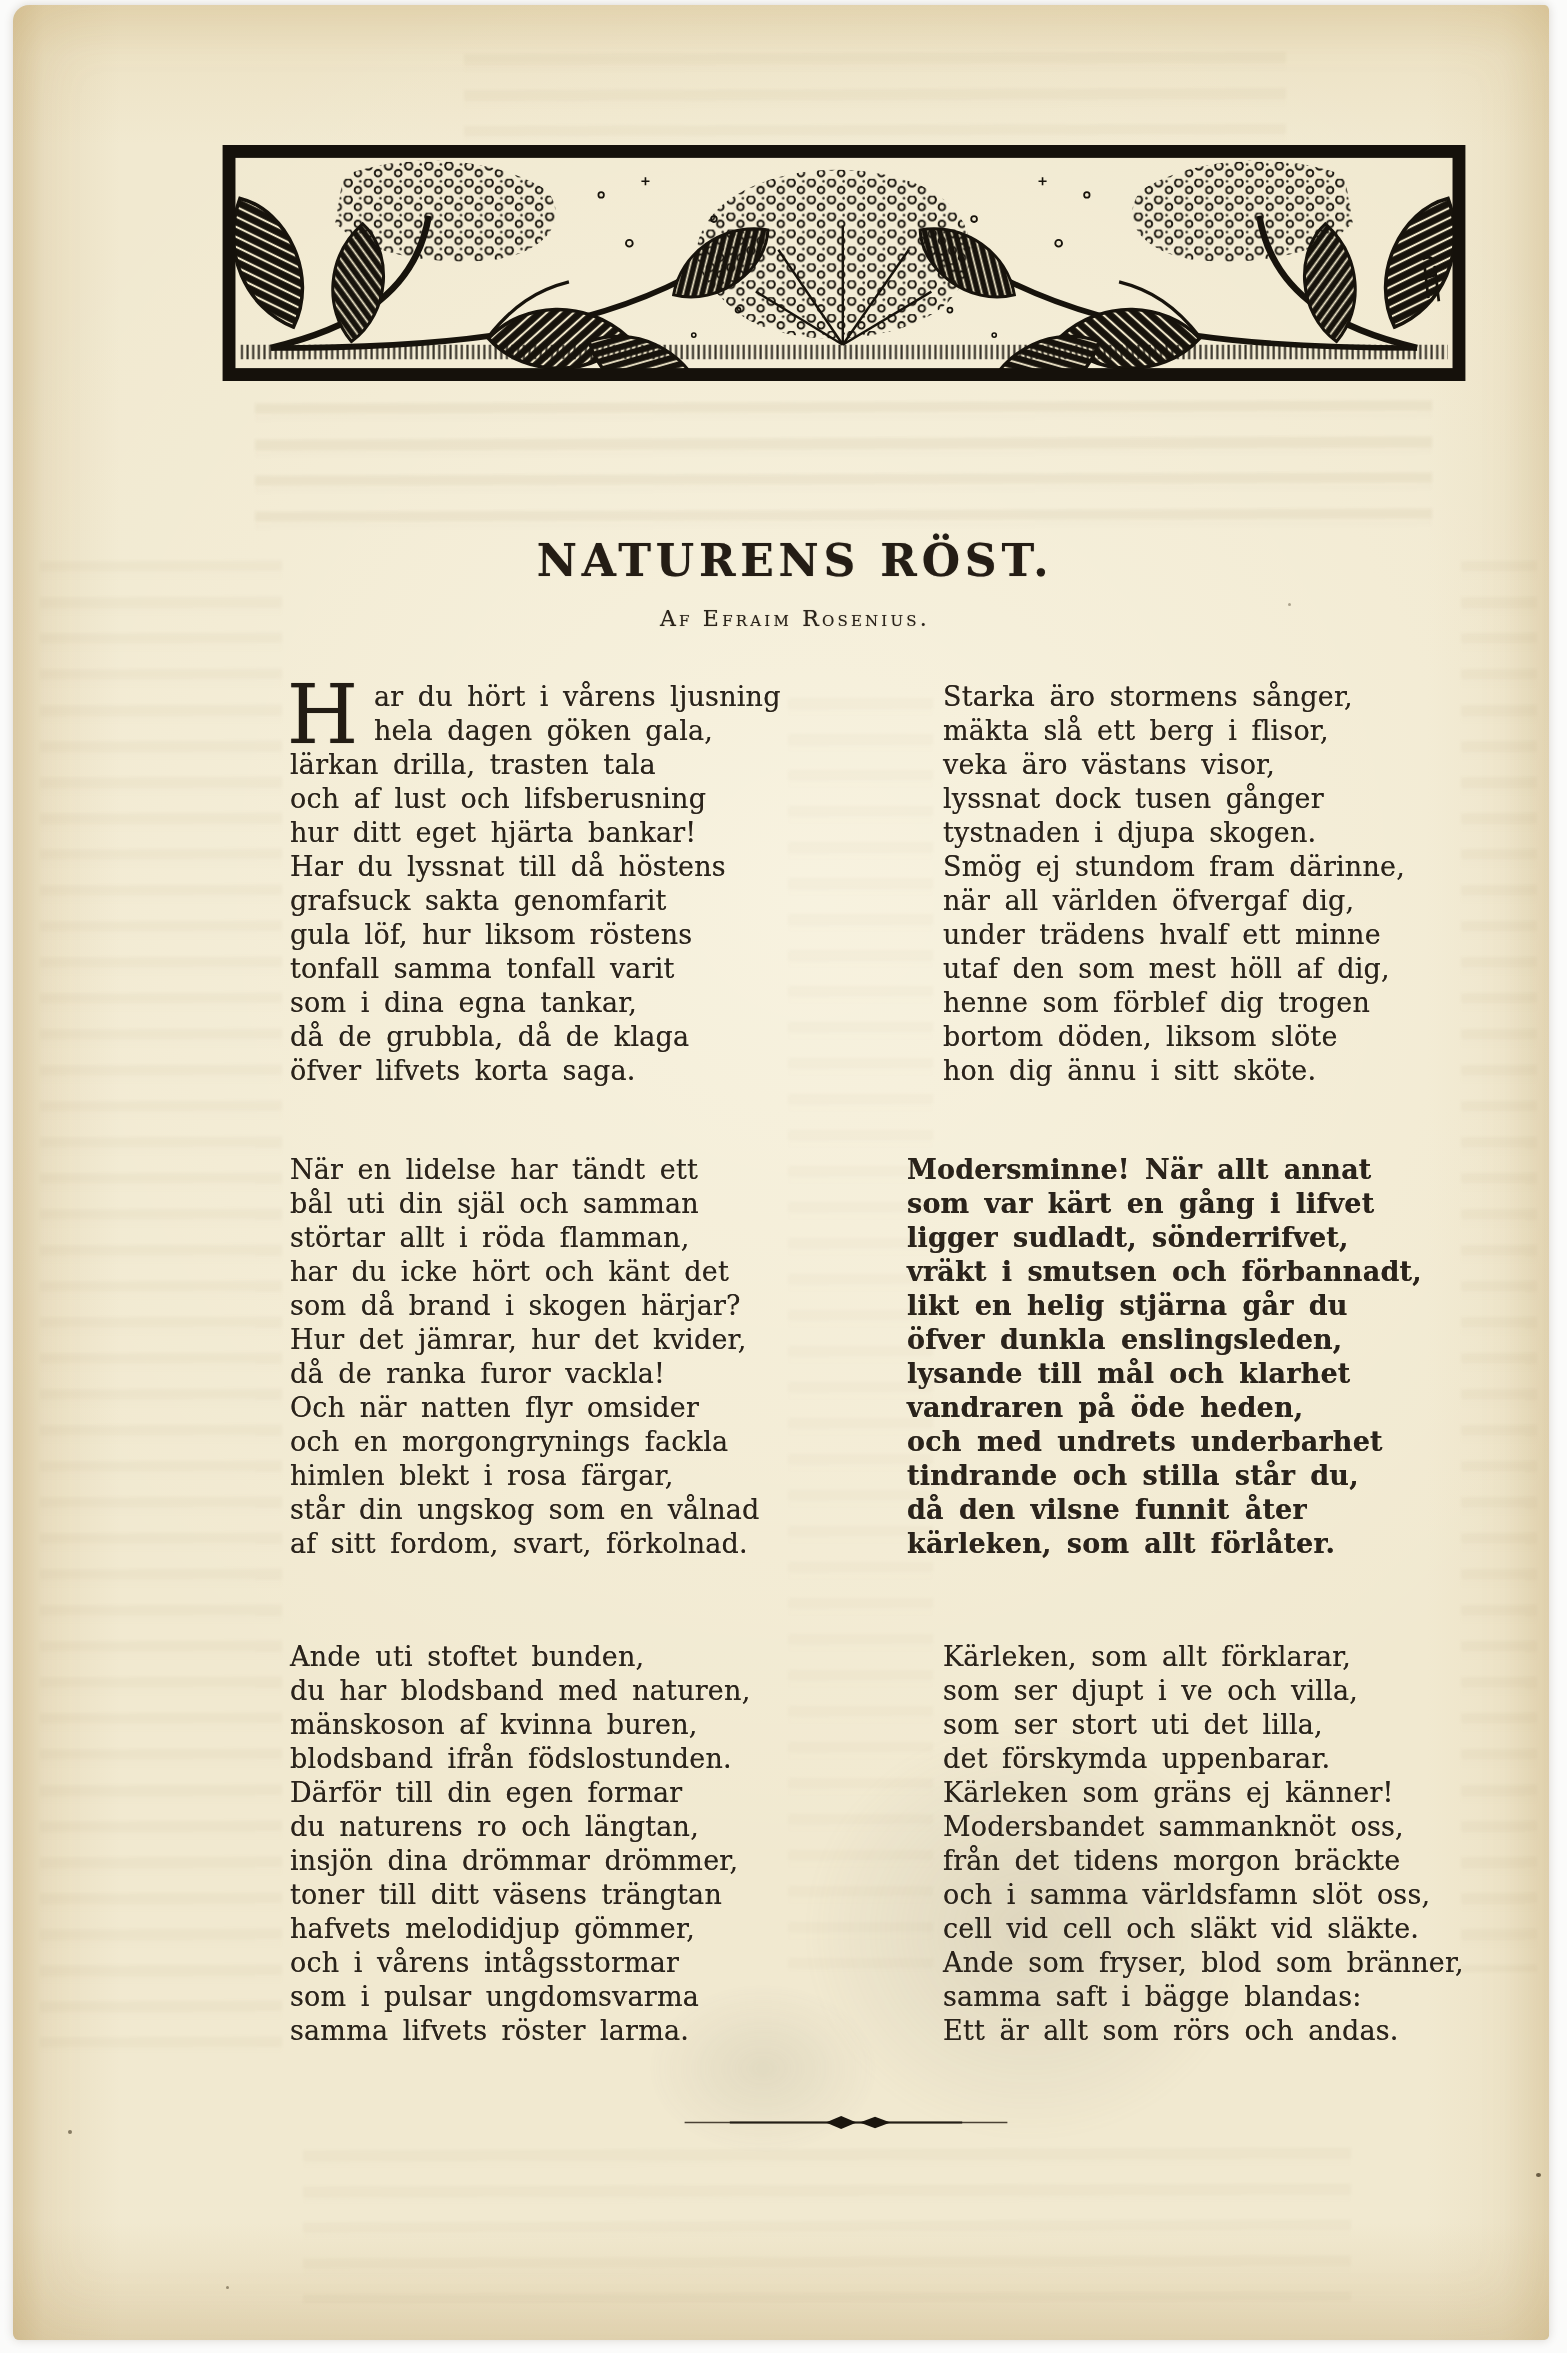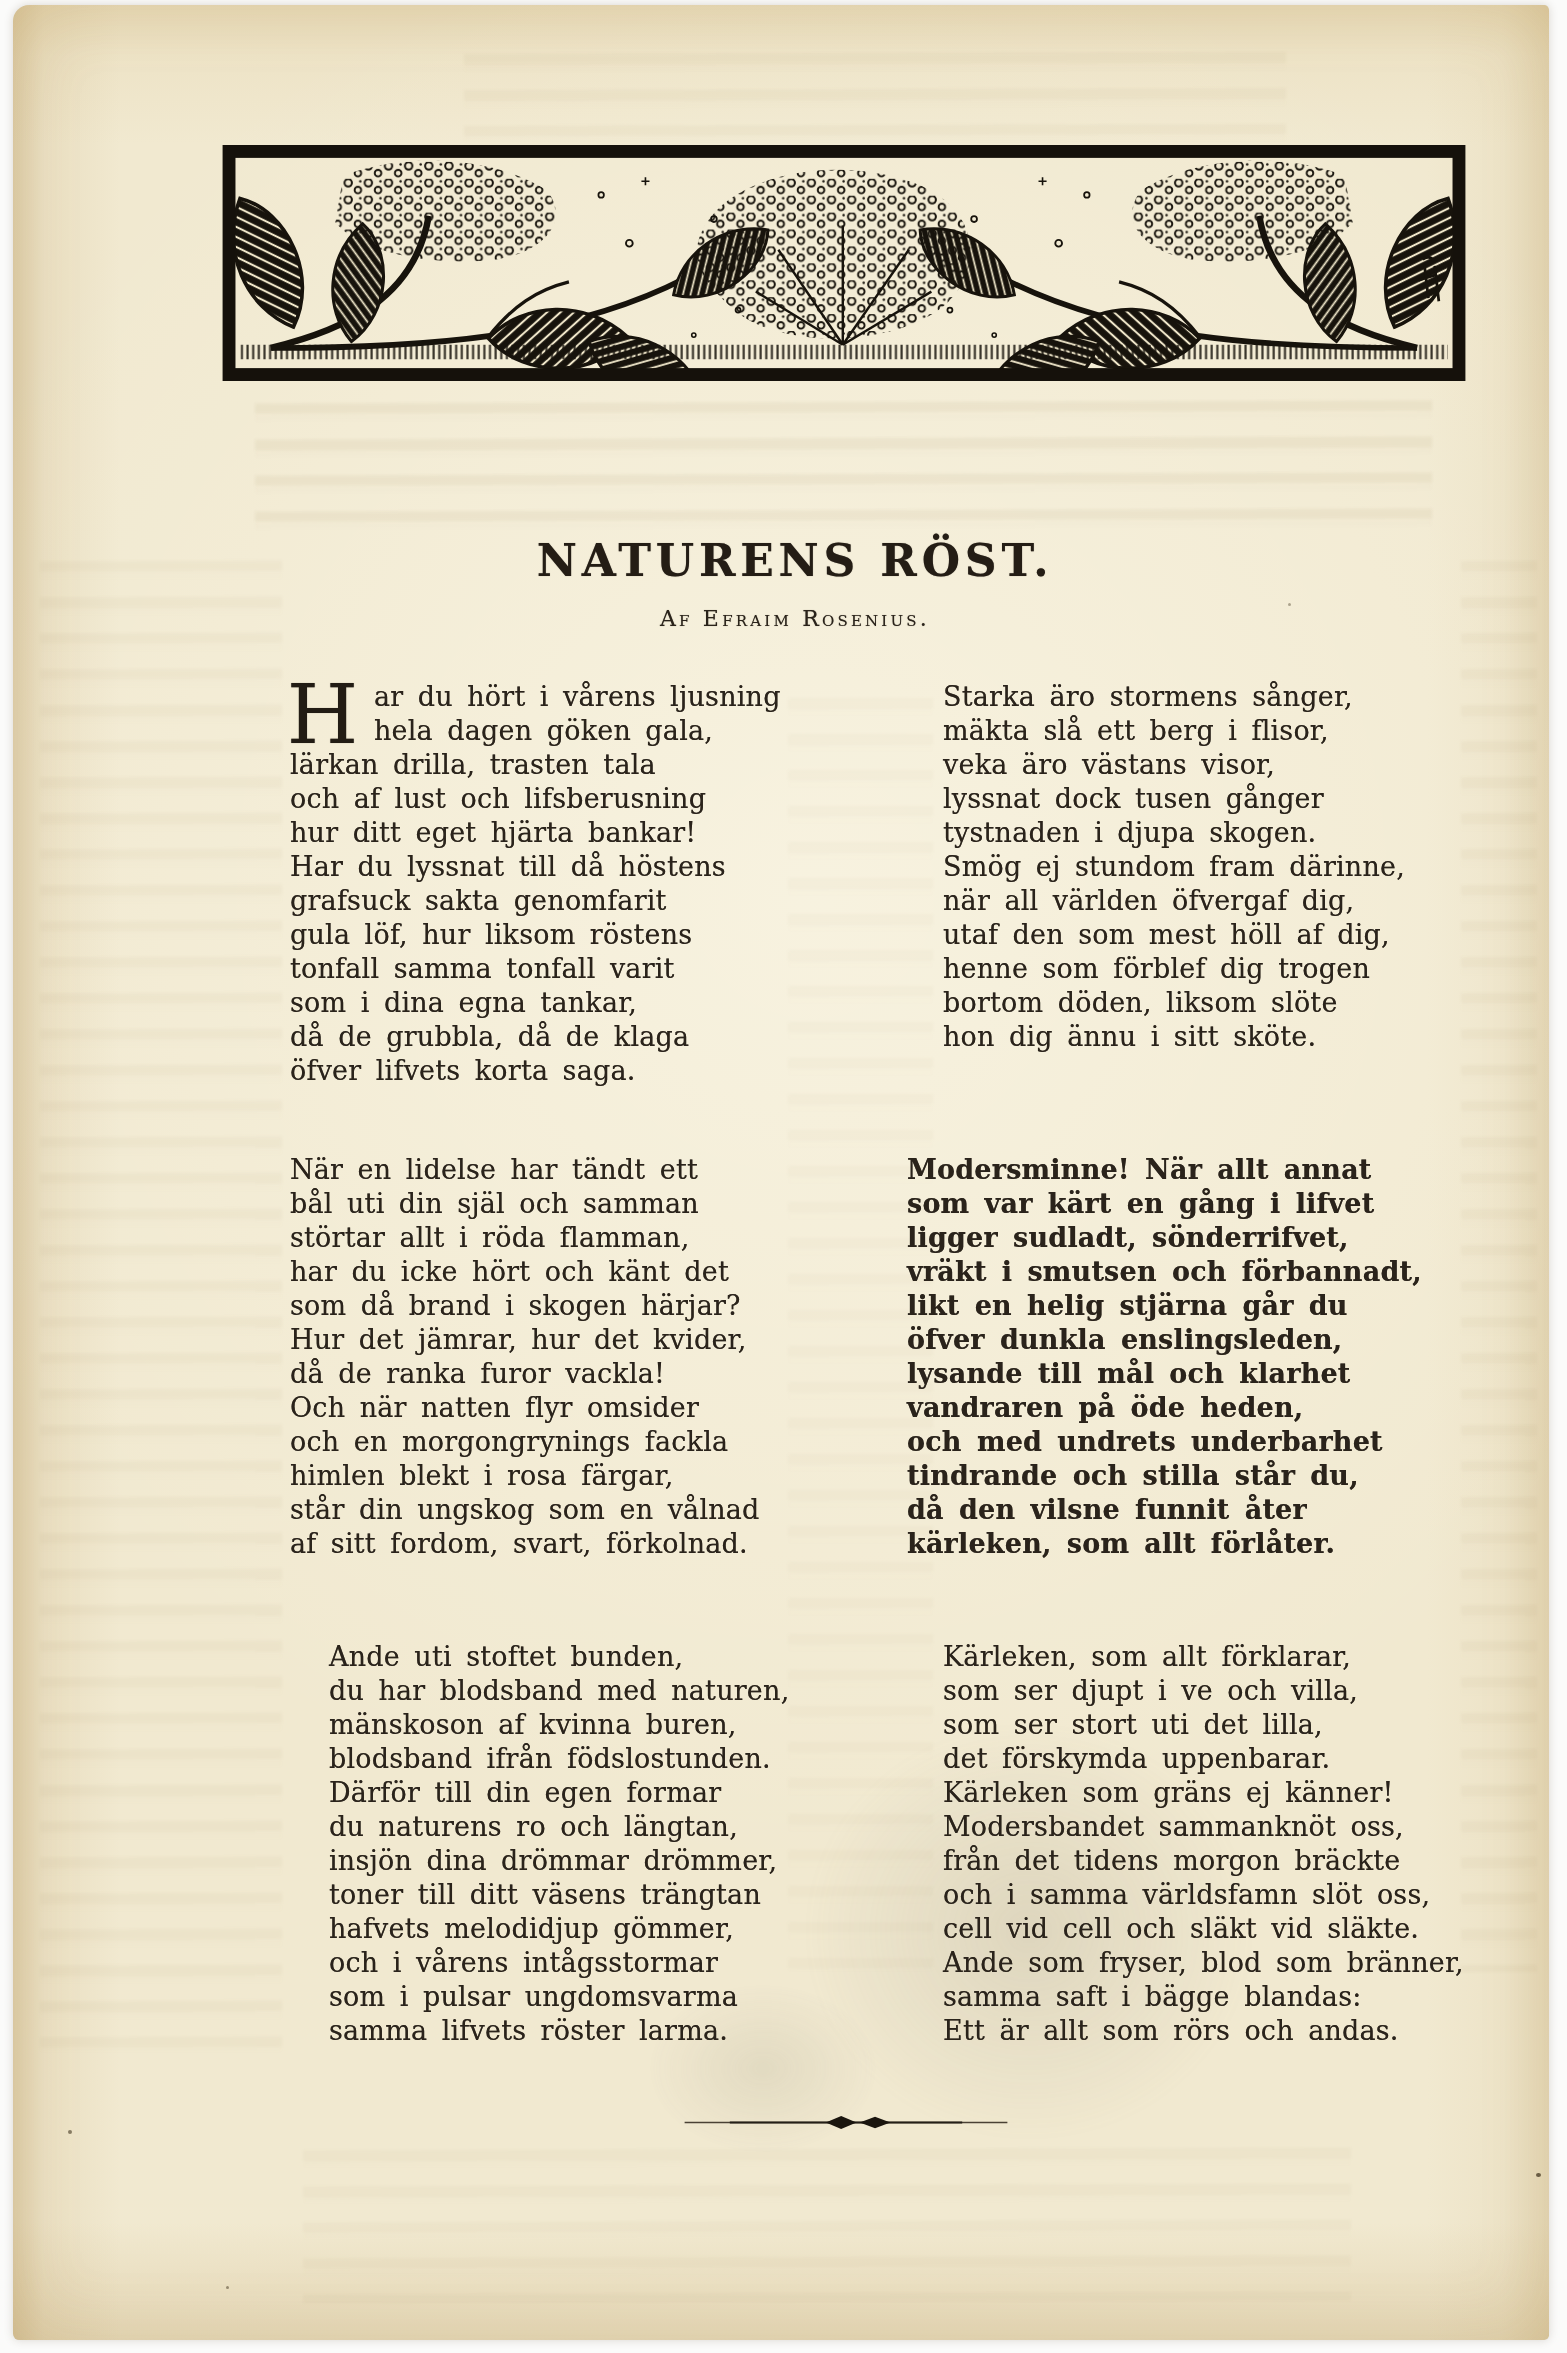--- a/index.html
+++ b/index.html
@@ -42,21 +42,21 @@
     text-shadow:0 0 0.5px rgba(42,35,27,0.65);
   }
   .poem .line{height:34px;}
   .poem .line.indent{padding-left:84px;}
   .dropcap{
     position:absolute;left:-3.2px;top:0px;font-size:82px;line-height:69px;
     color:#221c14;text-shadow:0 0 0.8px rgba(34,28,20,0.6);
   }
   .col-l1{left:277px;top:675px;}
   .col-l2{left:277px;top:1148px;}
-  .col-l3{left:277px;top:1635px;margin-left:39px;}
+  .col-l3{left:277px;top:1635px;}
   .col-r1{left:930px;top:675px;}
   .col-r2{left:894px;top:1148px;font-weight:bold;}
   .col-r3{left:930px;top:1635px;}
   
   .divider{position:absolute;left:670px;top:2107px;width:326px;height:21px;}
   .divider svg{display:block;width:100%;height:100%;}
   
   .ghost{
     position:absolute;pointer-events:none;
     background:repeating-linear-gradient(to bottom,
@@ -185,20 +185,21 @@
     </div>
 
   <div class="poem col-r1">
       <div class="line">Starka äro stormens sånger,</div>
       <div class="line">mäkta slå ett berg i flisor,</div>
       <div class="line">veka äro västans visor,</div>
       <div class="line">lyssnat dock tusen gånger</div>
       <div class="line">tystnaden i djupa skogen.</div>
       <div class="line">Smög ej stundom fram därinne,</div>
       <div class="line">när all världen öfvergaf dig,</div>
+      <div class="line">under trädens hvalf ett minne</div>
       <div class="line">utaf den som mest höll af dig,</div>
       <div class="line">henne som förblef dig trogen</div>
       <div class="line">bortom döden, liksom slöte</div>
       <div class="line">hon dig ännu i sitt sköte.</div>
     </div>
   <div class="poem col-r2">
       <div class="line">Modersminne! När allt annat</div>
       <div class="line">som var kärt en gång i lifvet</div>
       <div class="line">ligger sudladt, sönderrifvet,</div>
       <div class="line">vräkt i smutsen och förbannadt,</div>

